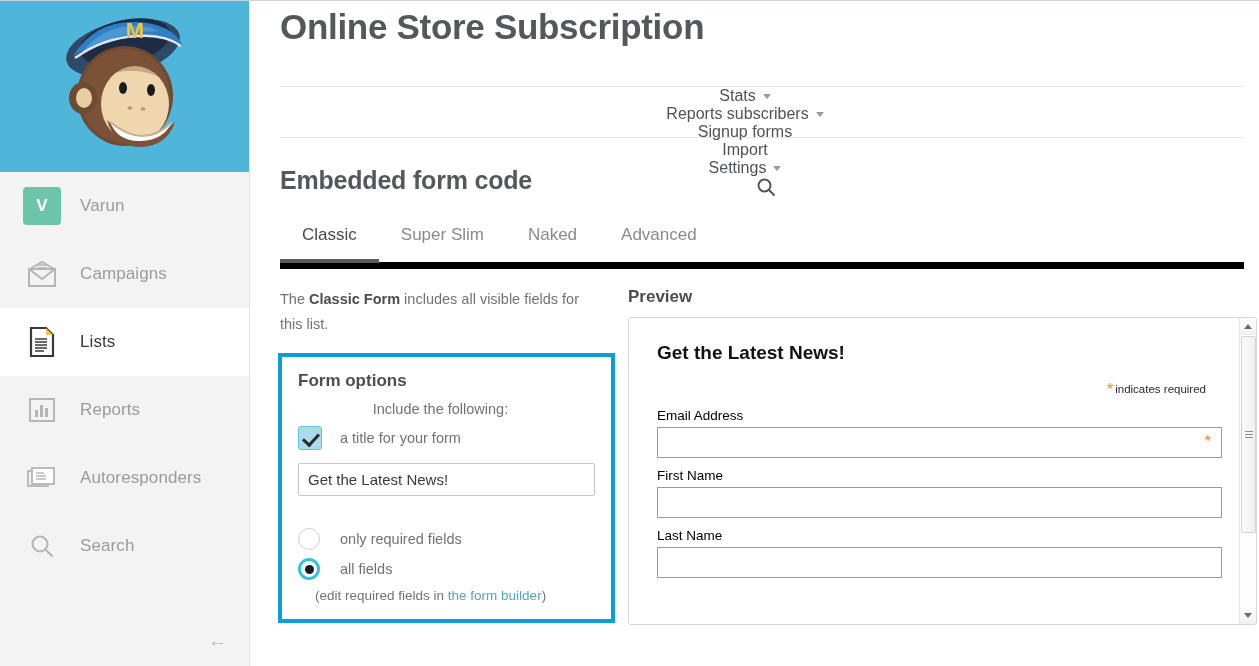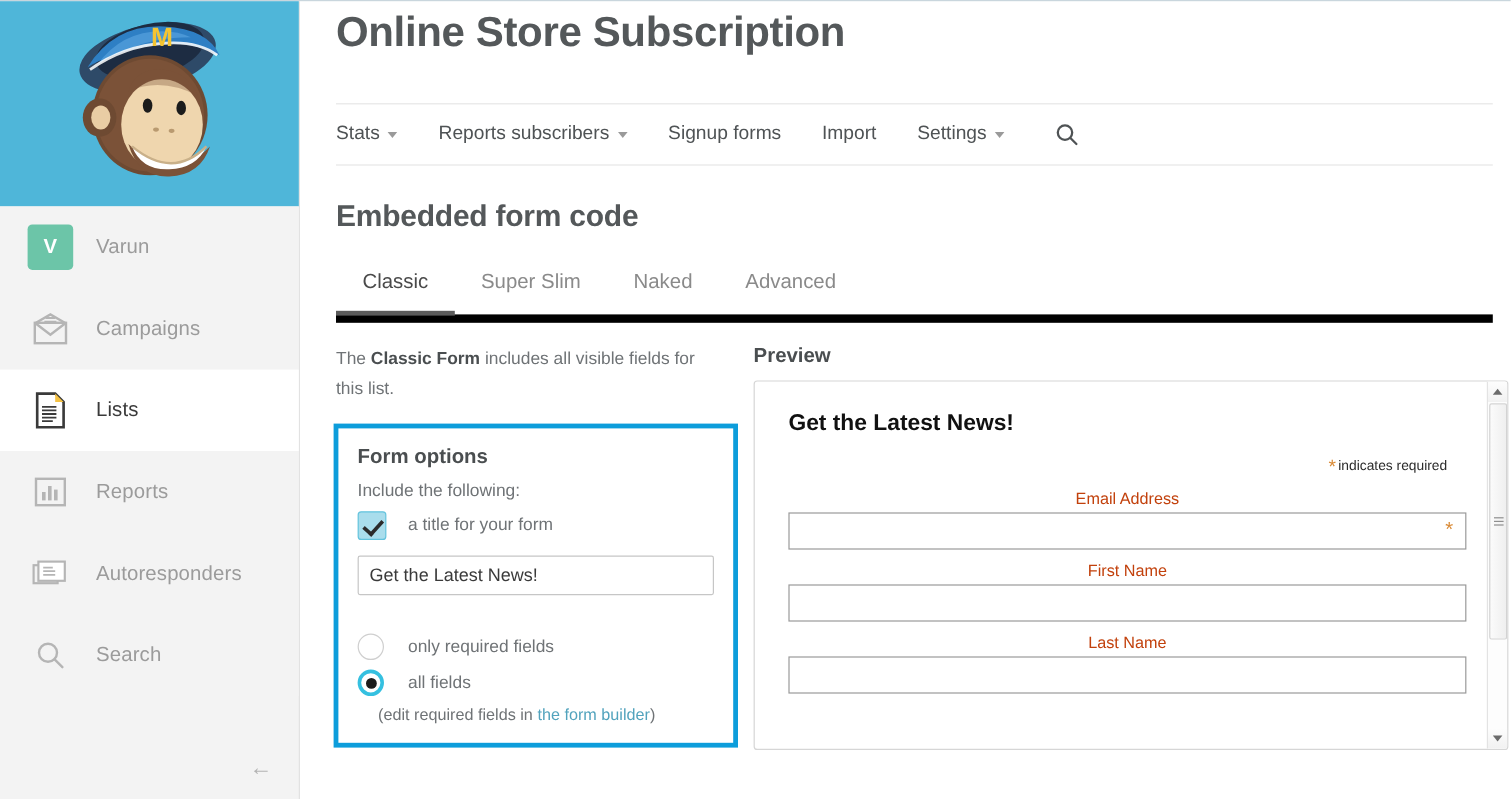--- a/index.html
+++ b/index.html
@@ -97,20 +97,21 @@
 
   .topnav {
     margin-top: 33px;
     border-top: 1px solid #e6e6e6;
     border-bottom: 1px solid #e6e6e6;
     height: 52px;
     display: flex;
     align-items: center;
     gap: 0px;
     margin-right: 15px;
+    flex-direction: column;
   }
   .topnav-item {
     display: flex;
     align-items: center;
     font-size: 16px;
     color: #4f5355;
     margin-right: 34px;
     cursor: pointer;
     white-space: nowrap;
   }
@@ -175,20 +176,21 @@
   .fo-title {
     font-size: 17px;
     font-weight: bold;
     color: #4a4e50;
     margin: 0 0 10px 0;
   }
   .fo-sub {
     font-size: 14.5px;
     color: #6f7376;
     margin: 0 0 9px 0;
+    text-align: center;
   }
   .opt-row {
     display: flex;
     align-items: center;
     margin-bottom: 6px;
   }
   .chk {
     width: 24px; height: 24px;
     border: 1px solid #63c3dd;
     background: #a9ddec;
@@ -297,23 +299,22 @@
   }
   .req-note .ast {
     color: #d98a36;
     font-size: 16px;
     vertical-align: -2px;
     margin-right: 2px;
   }
   .pv-field { margin-top: 10px; position: relative; }
   .pv-label {
     font-size: 13.5px;
-    color: #c2410c;
+    color: #000000;
     margin-bottom: 4px;
-    text-align: center;
   }
   .pv-input {
     height: 31px;
     border: 1px solid #9a9a9a;
     background: #fff;
     width: 100%;
     position: relative;
   }
   .pv-input .ast-in {
     position: absolute;

